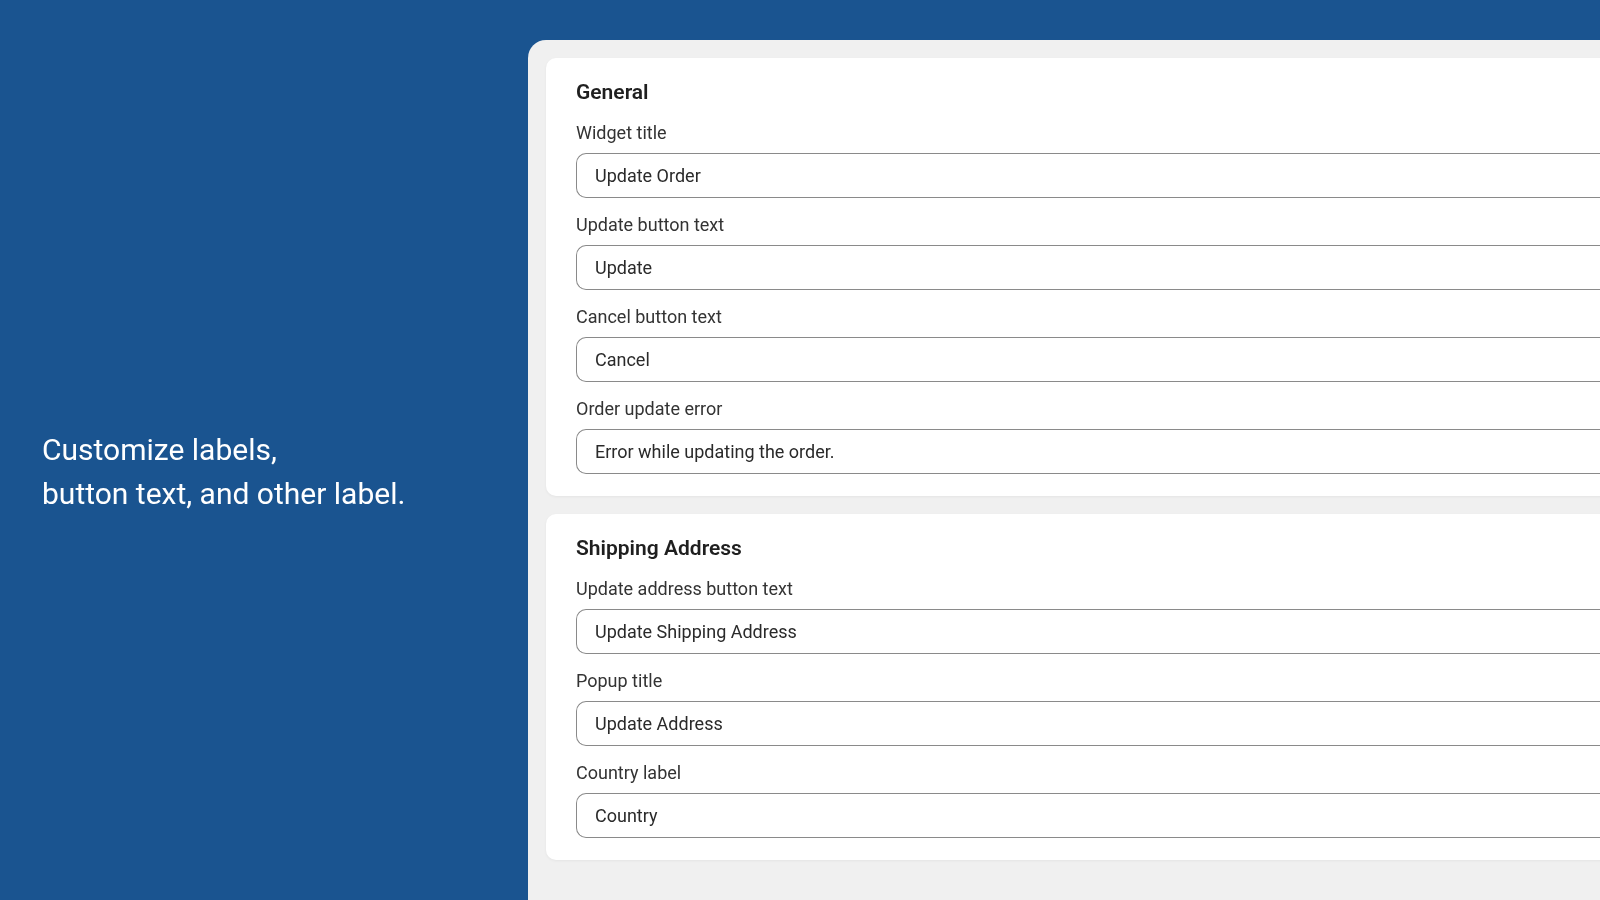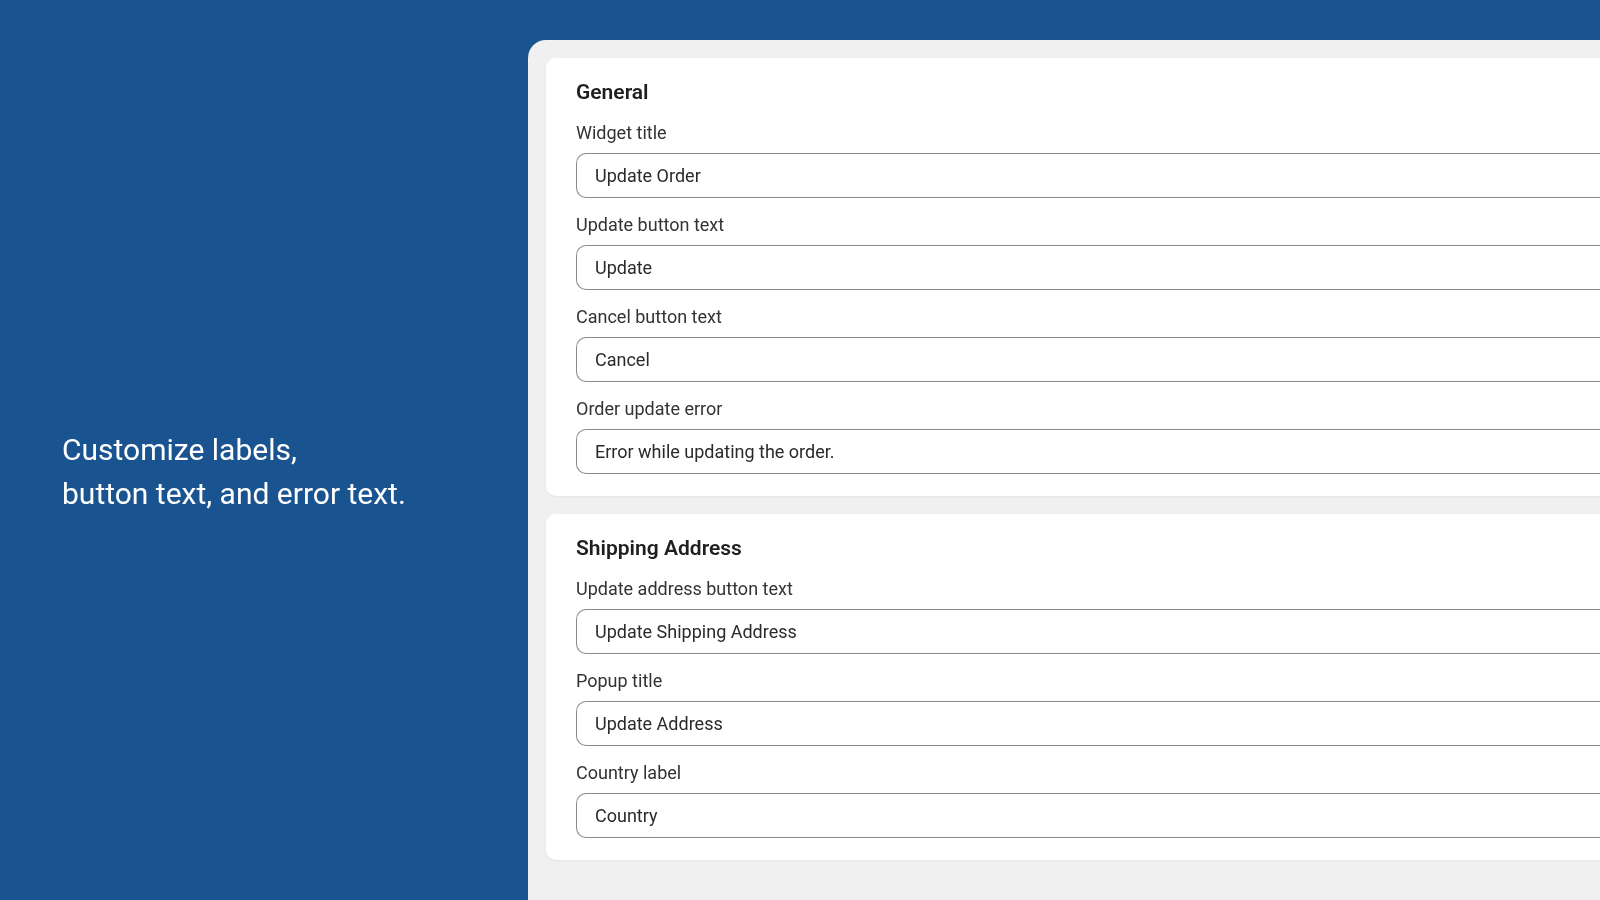--- a/index.html
+++ b/index.html
@@ -18,21 +18,20 @@
     }
     
     .sidebar-text {
       position: absolute;
       left: 42px;
       top: 428px;
       color: #ffffff;
       font-size: 30px;
       font-weight: 400;
       line-height: 1.45;
-      margin-left: 20px;
     }
     
     .panel-container {
       position: absolute;
       left: 528px;
       top: 40px;
       width: 1100px;
       height: 900px;
       background: #f0f0f0;
       border-top-left-radius: 18px;
@@ -81,21 +80,21 @@
       background: #ffffff;
       outline: none;
       font-family: inherit;
     }
   </style>
 </head>
 <body>
 
 <div class="sidebar-text">
   <div>Customize labels,</div>
-  <div>button text, and error text.</div>
+  <div>button text, and other label.</div>
 </div>
 
 <div class="panel-container">
 
   <div class="card">
     <div class="card-title">General</div>
 
     <div class="form-group">
       <label class="form-label">Widget title</label>
       <input class="form-input" type="text" value="Update Order" style="">

